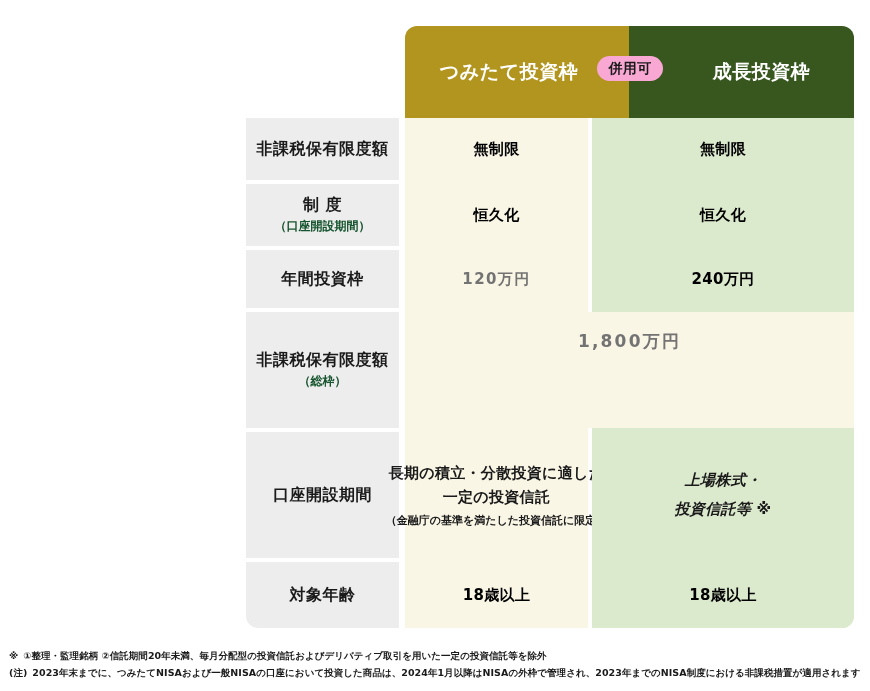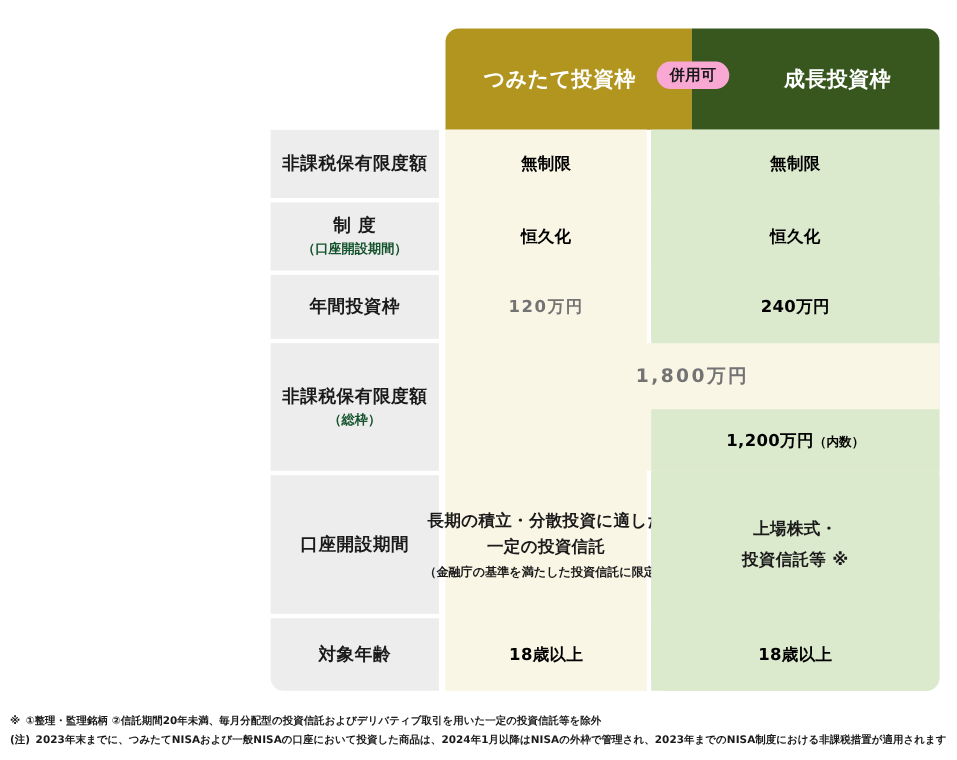--- a/index.html
+++ b/index.html
@@ -268,33 +268,30 @@
       <span class="val">240万円</span>
     </div>
 
     <div class="cell cell-label" style="top:194px;height:116px;">
       <span class="main">非課税保有限度額</span>
       <span class="sub">（総枠）</span>
     </div>
     <div class="cell cell-wide" style="top:194px;height:116px;justify-content:flex-start;padding-top:18px;">
       <span class="val val-gold val-big">1,800万円</span>
     </div>
-    <div class="cell cell-right" style="top:254px;height:56px;">
-      <span class="val"><span>1,200万円</span><span class="val-suffix">（内数）</span></span>
-    </div>
 
     <div class="cell cell-label" style="top:314px;height:126px;">
       <span class="main">口座開設期間</span>
     </div>
     <div class="cell cell-mid" style="top:314px;height:126px;">
       <span class="val-line">長期の積立・分散投資に適した</span>
       <span class="val-line">一定の投資信託</span>
       <span class="val-note">（金融庁の基準を満たした投資信託に限定）</span>
     </div>
-    <div class="cell cell-right" style="top:314px;height:126px;">
+    <div class="cell cell-right" style="top:314px;height:126px;font-style:italic;">
       <span class="val-line">上場株式・</span>
       <span class="val-line" style="margin-top:6px;">投資信託等 ※</span>
     </div>
 
     <div class="cell cell-label rounded-bl" style="top:444px;height:66px;">
       <span class="main">対象年齢</span>
     </div>
     <div class="cell cell-mid" style="top:444px;height:66px;">
       <span class="val">18歳以上</span>
     </div>

